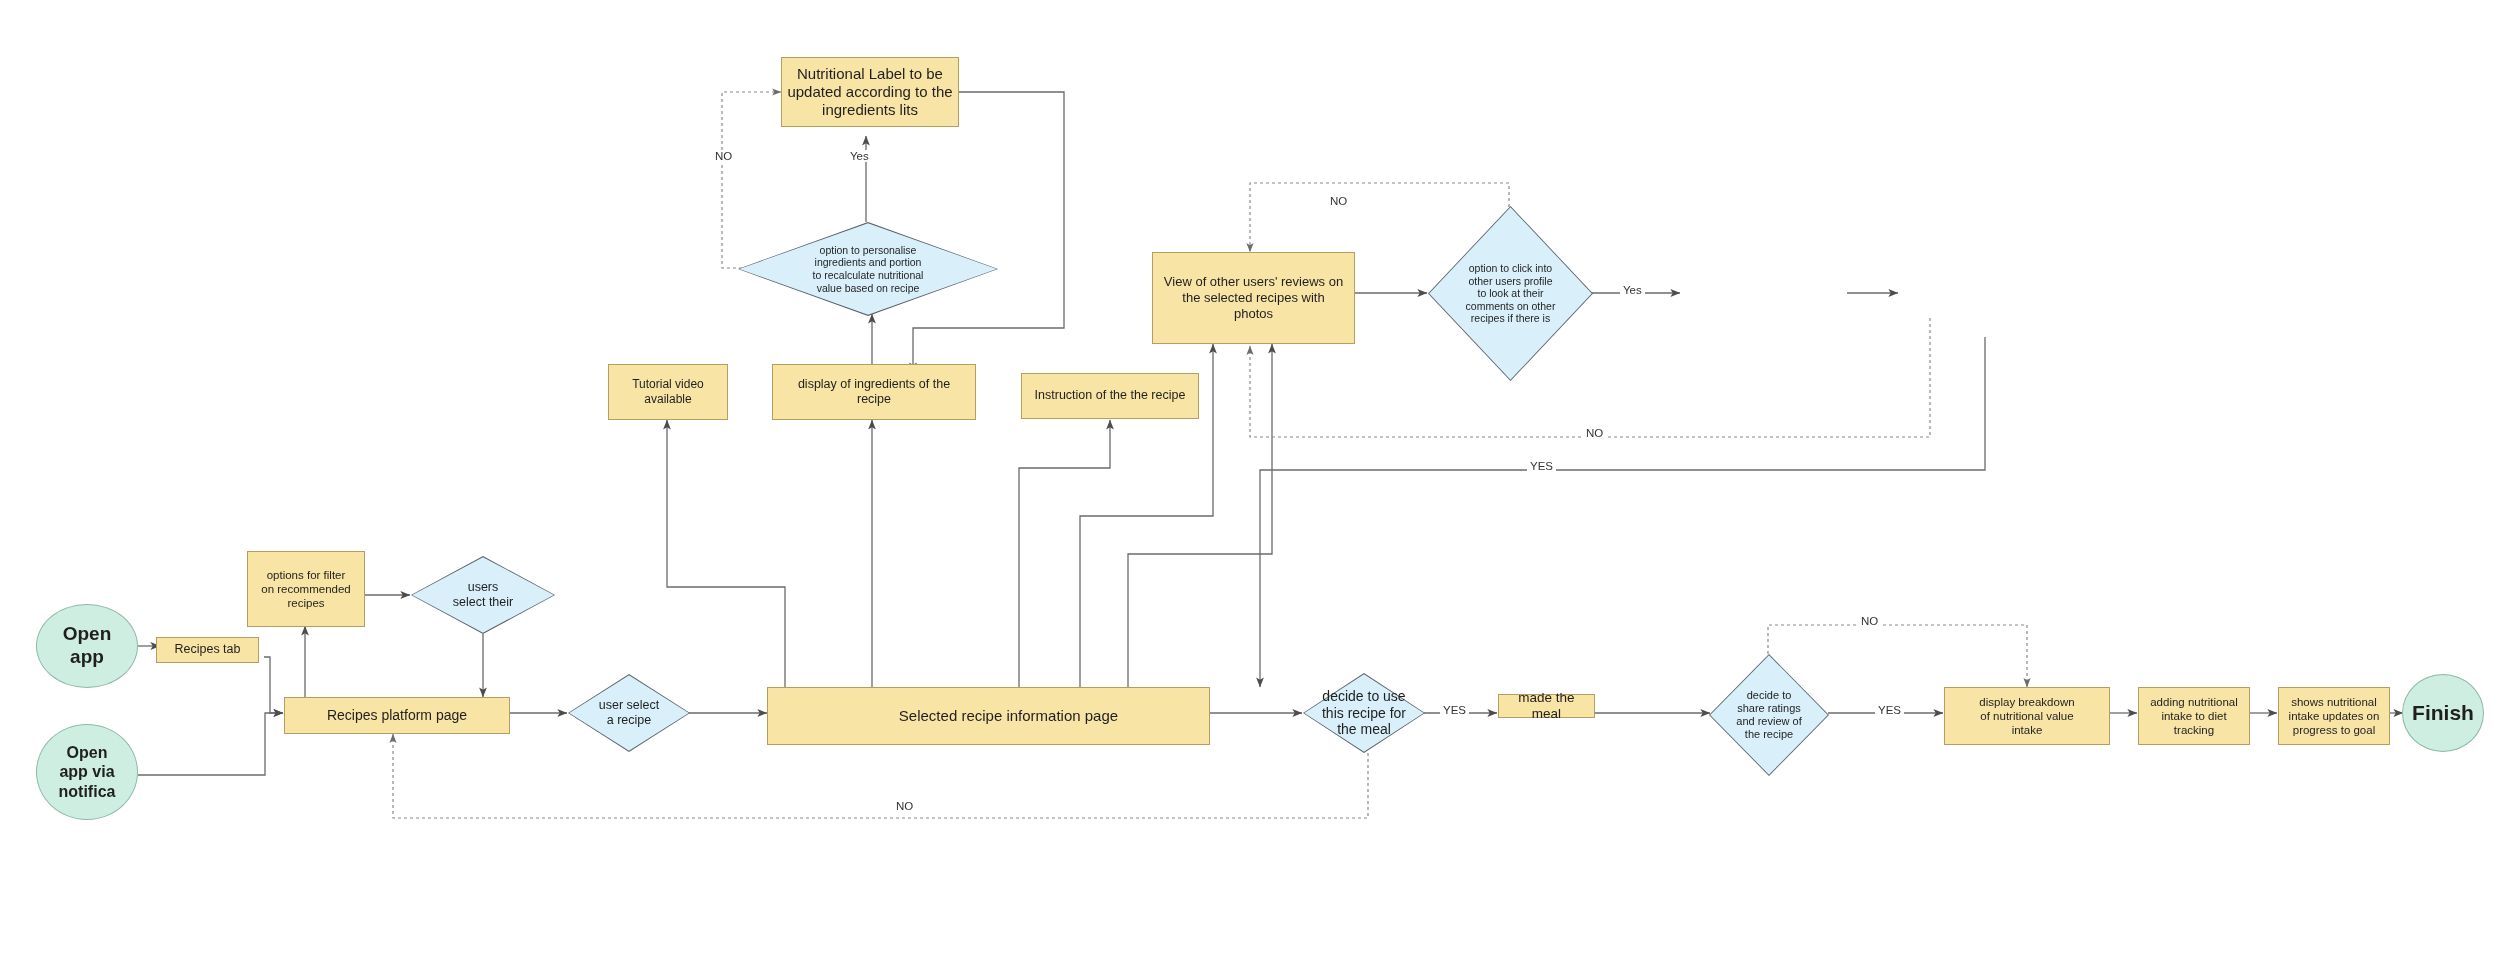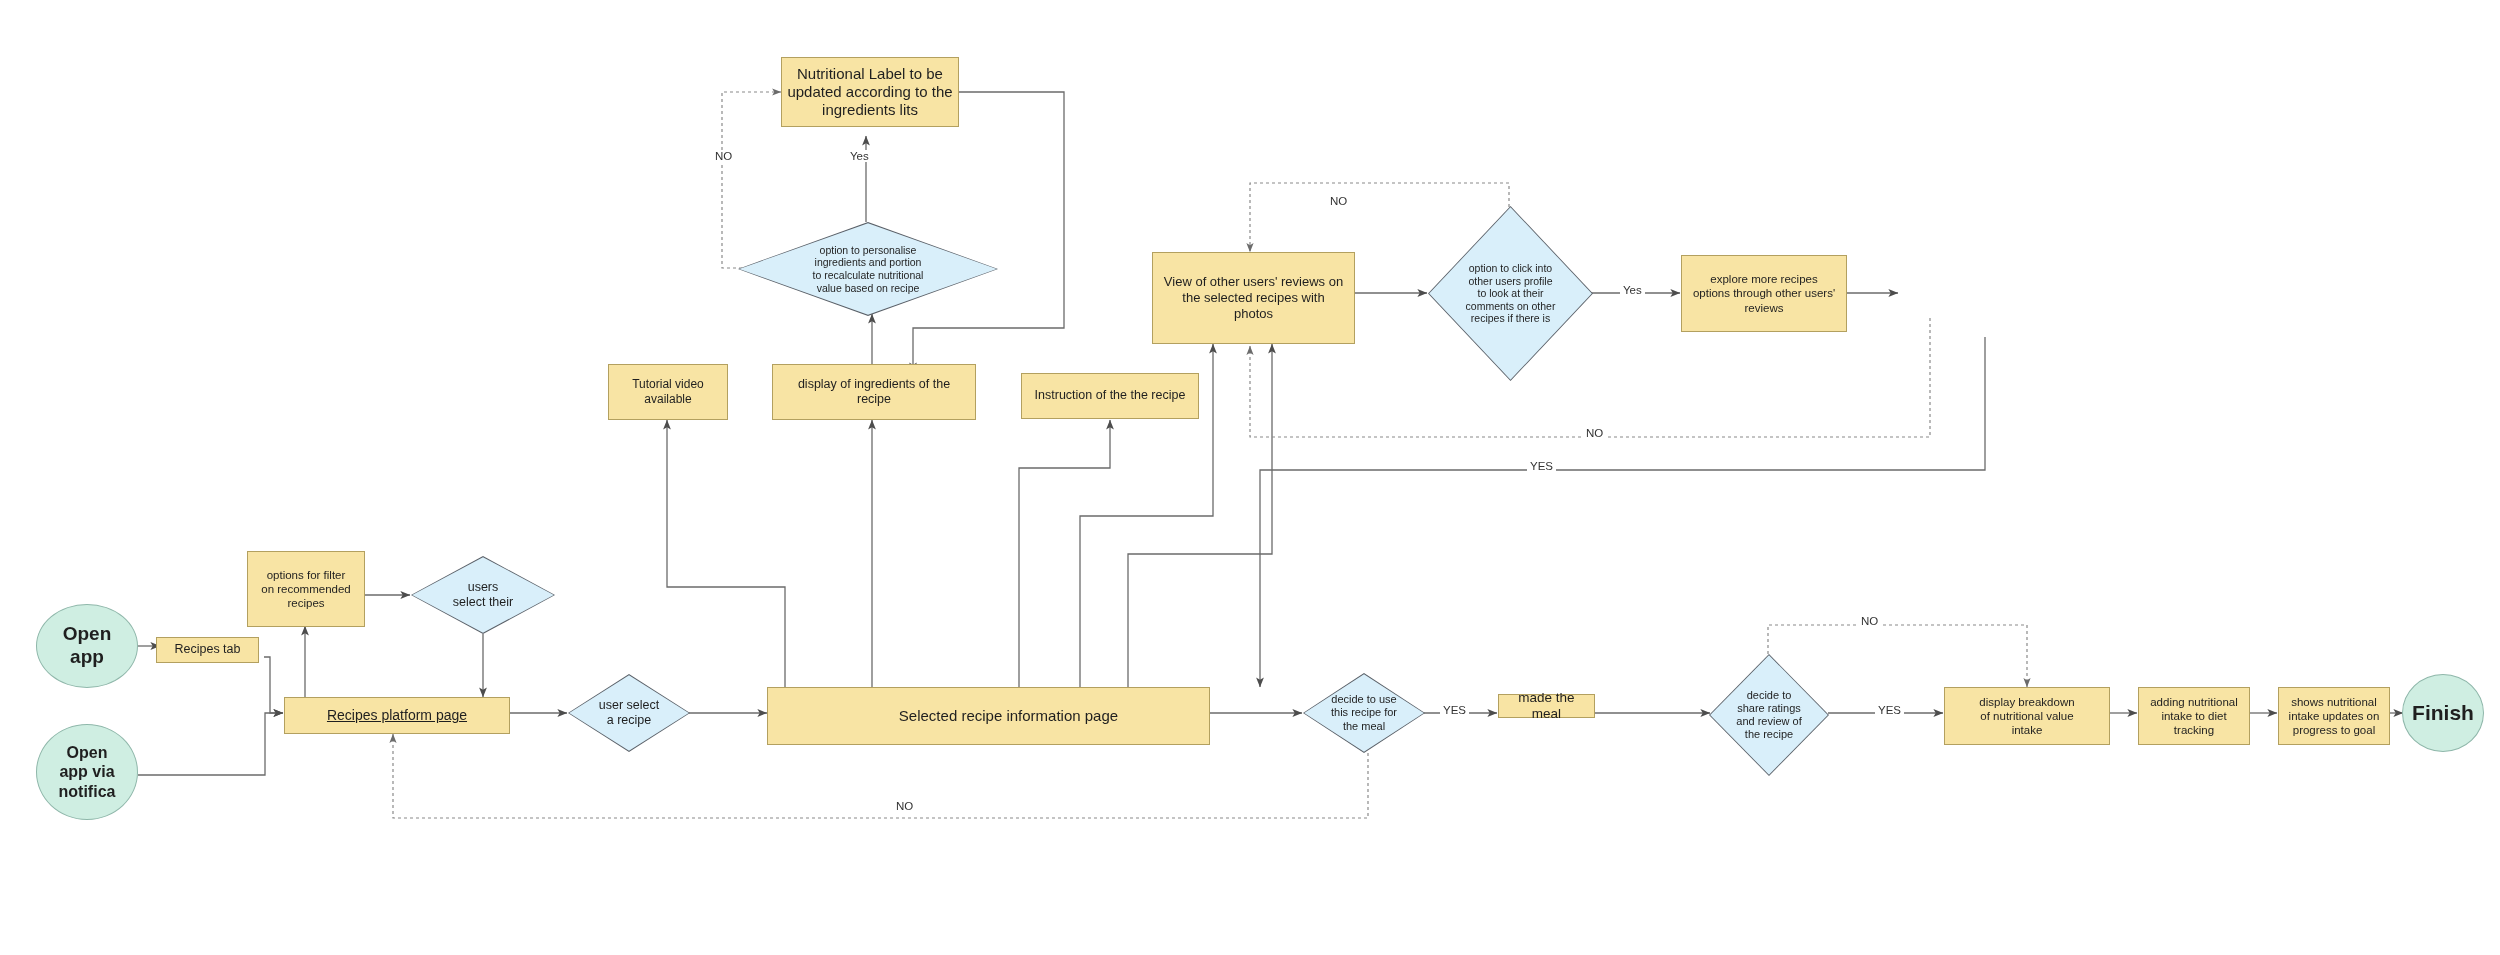--- a/index.html
+++ b/index.html
@@ -130,21 +130,21 @@
     <span style="white-space:pre-line;">Recipes tab</span>
   </div>
 
   <div class="node proc" style="left:247px;top:551px;width:118px;height:76px;font-size:11.5px;">
     <span style="white-space:pre-line;">options for filter
 on recommended
 recipes</span>
   </div>
 
   <div class="node proc" style="left:284px;top:697px;width:226px;height:37px;font-size:14px;">
-    <span style="white-space:pre-line;text-decoration:underline;">Recipes platform page</span>
+    <span style="white-space:pre-line;">Recipes platform page</span>
   </div>
 
   <div class="node proc" style="left:767px;top:687px;width:443px;height:58px;font-size:15px;">
     <span style="white-space:pre-line;margin-left:40px;">Selected recipe information page</span>
   </div>
 
   <div class="node proc" style="left:608px;top:364px;width:120px;height:56px;font-size:12px;">
     <span style="white-space:pre-line;">Tutorial video
 available</span>
   </div>
@@ -163,25 +163,20 @@
 updated according to the
 ingredients lits</span>
   </div>
 
   <div class="node proc" style="left:1152px;top:252px;width:203px;height:92px;font-size:13px;">
     <span style="white-space:pre-line;">View of other users' reviews on
 the selected recipes with
 photos</span>
   </div>
 
-  <div class="node proc" style="left:1681px;top:255px;width:166px;height:77px;font-size:11.5px;">
-    <span style="white-space:pre-line;">explore more recipes
-options through other users'
-reviews</span>
-  </div>
 
   <div class="node proc" style="left:1498px;top:694px;width:97px;height:24px;font-size:13.5px;">
     <span style="white-space:pre-line;">made the meal</span>
   </div>
 
   <div class="node proc" style="left:1944px;top:687px;width:166px;height:58px;font-size:11.5px;">
     <span style="white-space:pre-line;">display breakdown
 of nutritional value
 intake</span>
   </div>
@@ -225,21 +220,21 @@
     <div class="dob"></div>
     <div class="din"></div>
     <span style="white-space:pre-line;">option to click into
 other users profile
 to look at their
 comments on other
 recipes if there is</span>
   </div>
 
 
-  <div class="dec" style="left:1303px;top:673px;width:122px;height:80px;font-size:11px;">
+  <div class="dec" style="left:1303px;top:673px;width:122px;height:80px;font-size:14px;">
     <div class="dob"></div>
     <div class="din"></div>
     <span style="white-space:pre-line;">decide to use
 this recipe for
 the meal</span>
   </div>
 
   <div class="dec" style="left:1709px;top:654px;width:120px;height:122px;font-size:11px;">
     <div class="dob"></div>
     <div class="din"></div>

